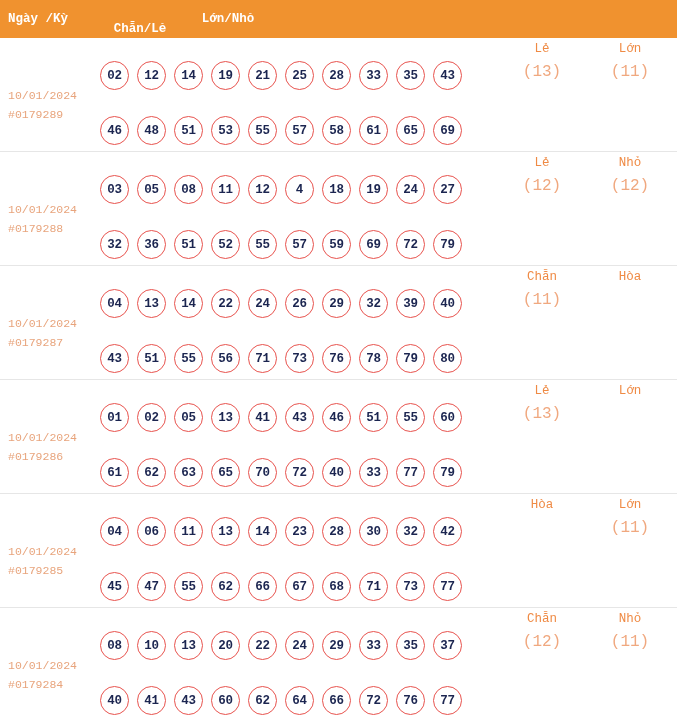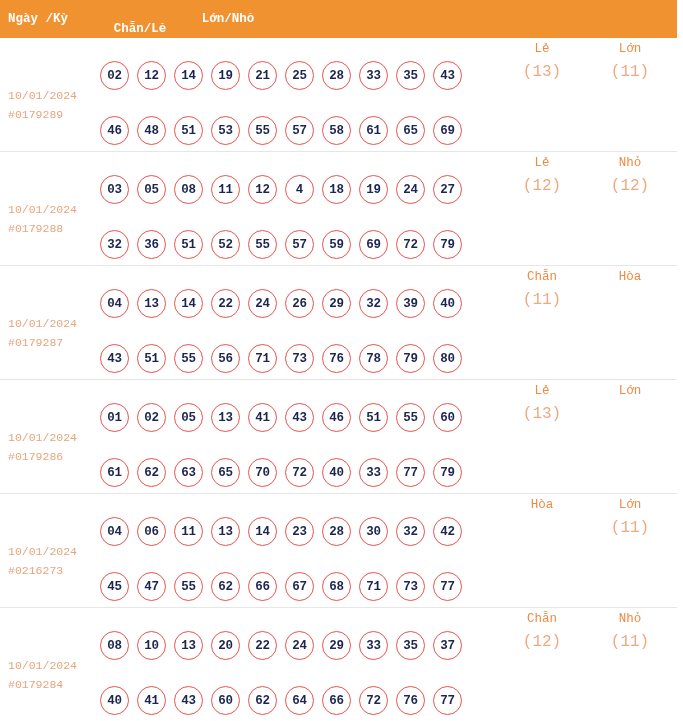--- a/index.html
+++ b/index.html
@@ -267,21 +267,21 @@
           <div>Lẻ</div>
           <span class="verdict-count">(13)</span>
         </div>
         <div class="cell-verdict cell-bigsmall">
           <div>Lớn</div>
         </div>
       </div>
       <div class="result-row">
         <div class="cell-date">
           <div>10/01/2024</div>
-          <div>#0216273</div>
+          <div>#0179285</div>
         </div>
         <div class="cell-numbers">
           <div class="ball-line">
             <div class="ball">04</div>
             <div class="ball">06</div>
             <div class="ball">11</div>
             <div class="ball">13</div>
             <div class="ball">14</div>
             <div class="ball">23</div>
             <div class="ball">28</div>

